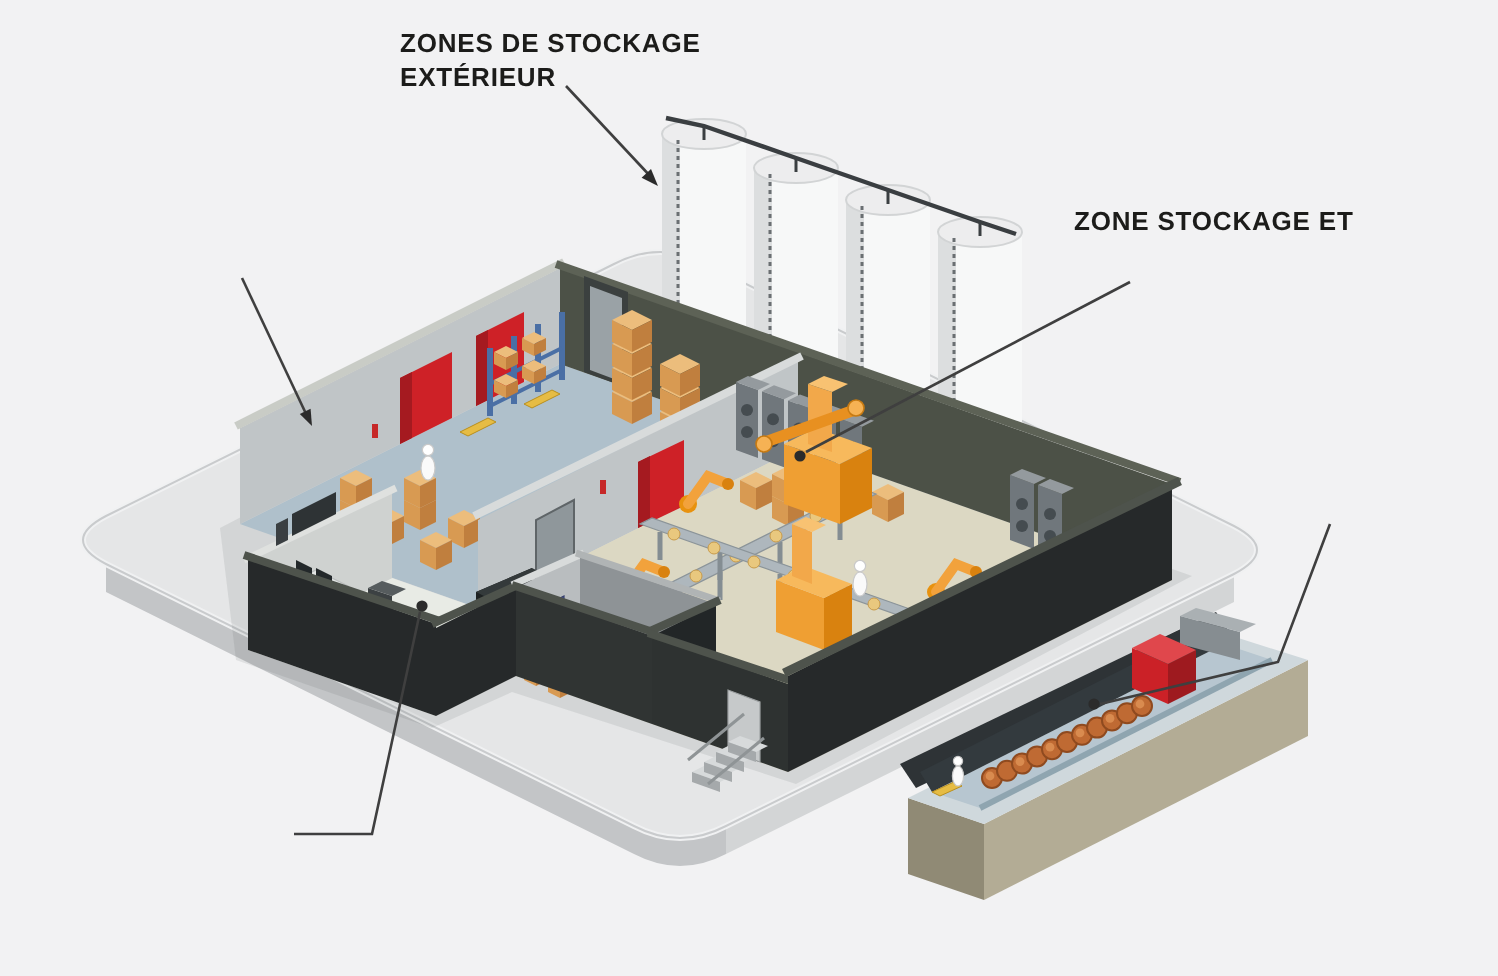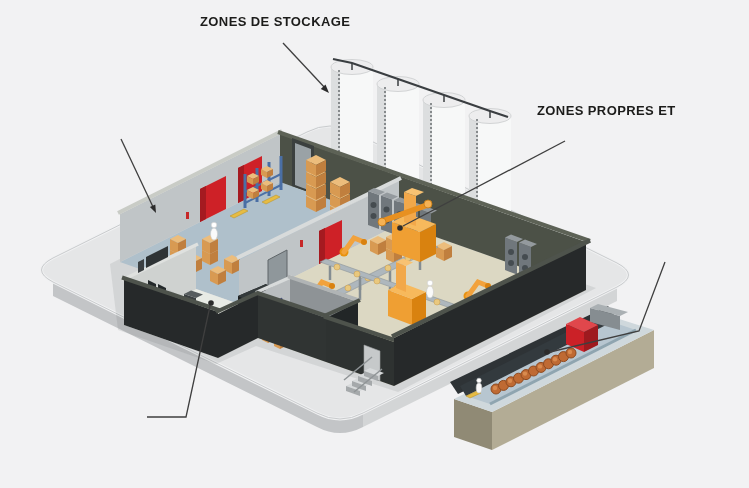--- a/index.html
+++ b/index.html
@@ -476,20 +476,21 @@
     <polygon points="329,93 325.5,84.5 320.8,88.9"></polygon>
     <polygon points="156,213 155.3,204.4 149.9,207"></polygon>
     <circle cx="400" cy="228" r="2.8"></circle>
     <circle cx="547" cy="352" r="2.8"></circle>
     <circle cx="211" cy="303" r="2.8"></circle>
   </g>
 </svg>
 
 <div class="callout" style="left:200px;top:13px">
   <div>ZONES DE STOCKAGE</div>
+  <div>EXTÉRIEUR</div>
 </div>
 <div class="callout" style="left:39px;top:96px">
 </div>
 <div class="callout" style="left:537px;top:102px">
-  <div>ZONES PROPRES ET</div>
+  <div>ZONE STOCKAGE ET</div>
 </div>
 
 </div>
 
 </body></html>

